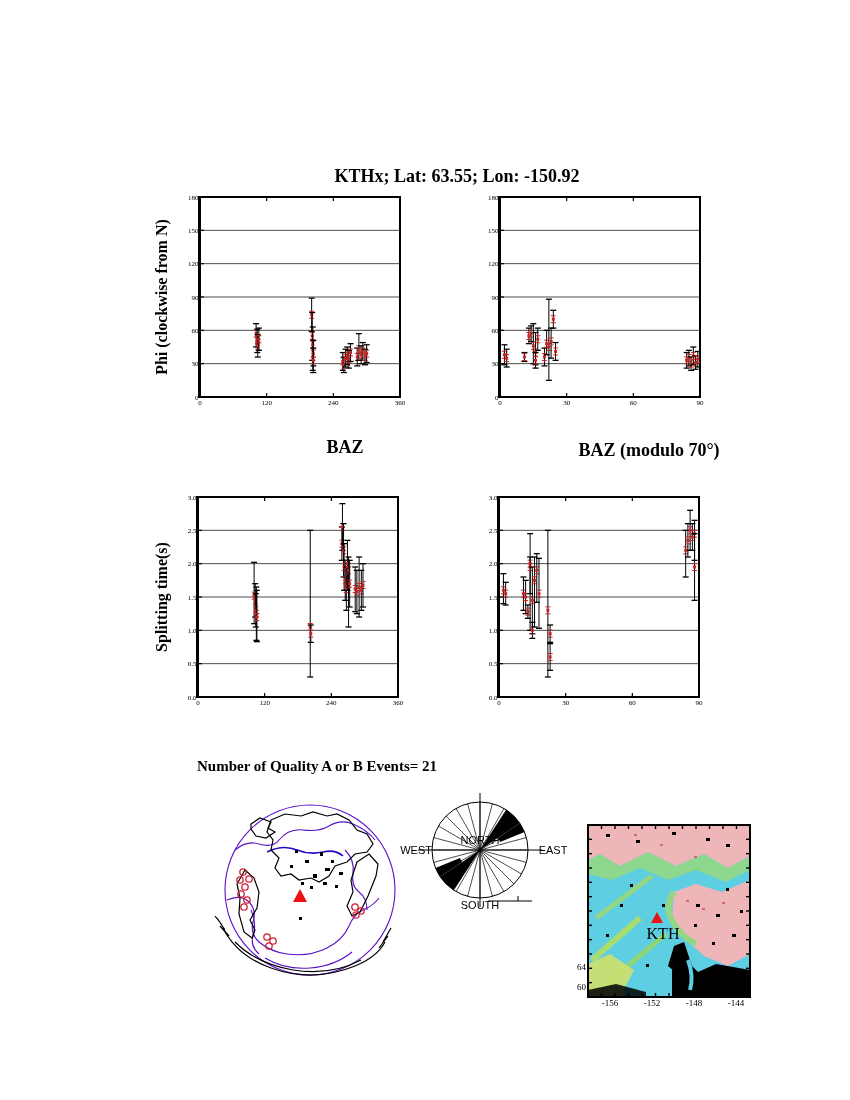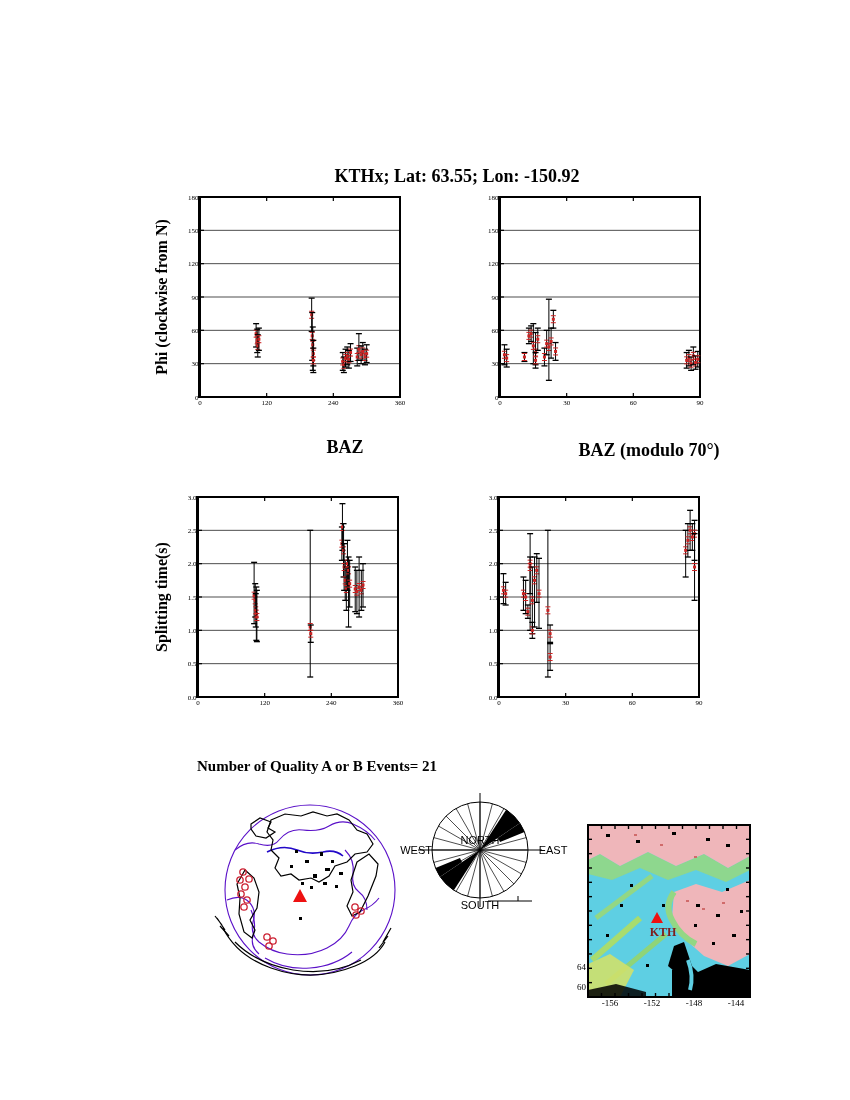--- a/index.html
+++ b/index.html
@@ -6,21 +6,21 @@
   .page{position:relative;width:850px;height:1100px;background:#fff;overflow:hidden;
         font-family:"Liberation Serif",serif;color:#000;}
   .abs{position:absolute;}
   .title{top:166px;left:0;width:850px;text-align:center;font-size:18px;font-weight:bold;padding-left:32px;}
   .ylab{width:260px;height:20px;text-align:center;font-size:16px;font-weight:bold;
         transform:rotate(-90deg);}
   .xlab{font-size:18px;font-weight:bold;transform:translateX(-50%);margin-left:48px;}
   .stats{font-size:15px;font-weight:bold;white-space:pre;}
   .roselab{font-family:"Liberation Sans",sans-serif;font-size:11px;}
   .maplab{font-size:9px;}
-  .kth{font-size:12px;font-weight:bold;color:#7f1d1d;}
+  .kth{font-size:16px;font-weight:normal;color:#000000;}
   svg{position:absolute;overflow:visible;}
   .plate{stroke:#5a10c8;fill:none;stroke-width:1.1;}
   .trench{stroke:#2208c8;fill:none;stroke-width:1.6;}
   .coast{stroke:#000;fill:none;stroke-width:1.2;}
   .events circle{stroke:#cc2233;fill:none;stroke-width:1.3;}
 </style>
 </head>
 <body>
 
 <div class="page">

